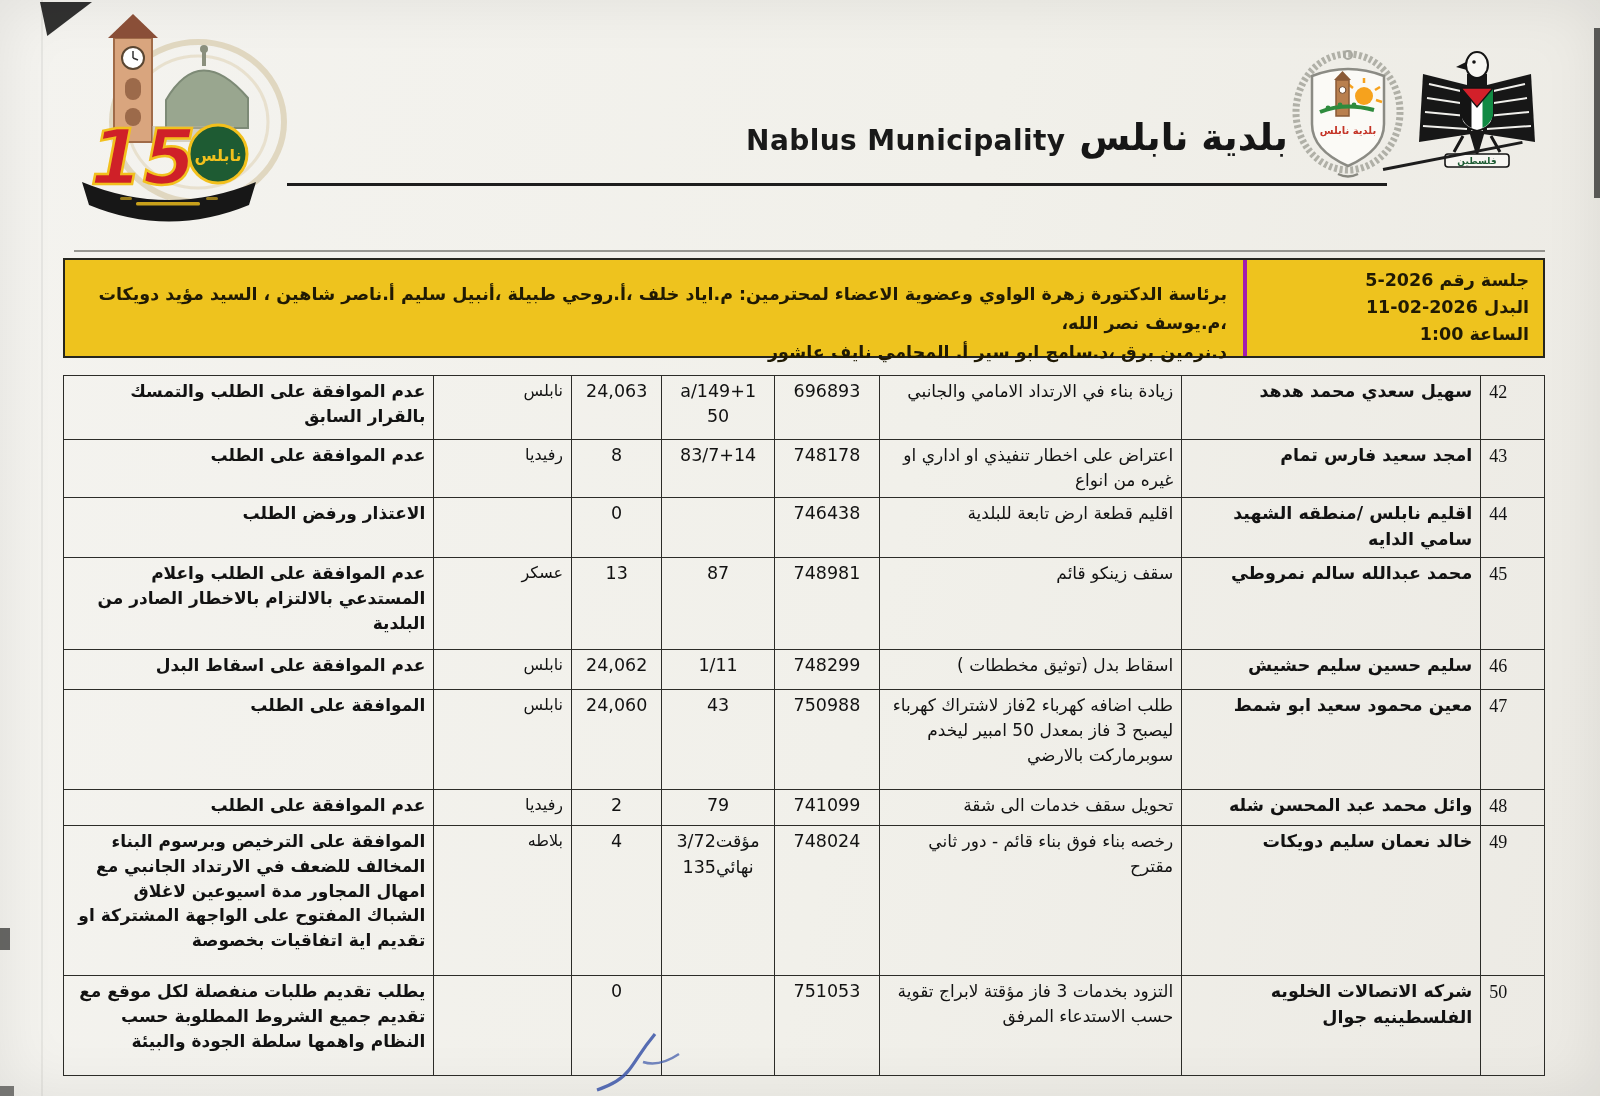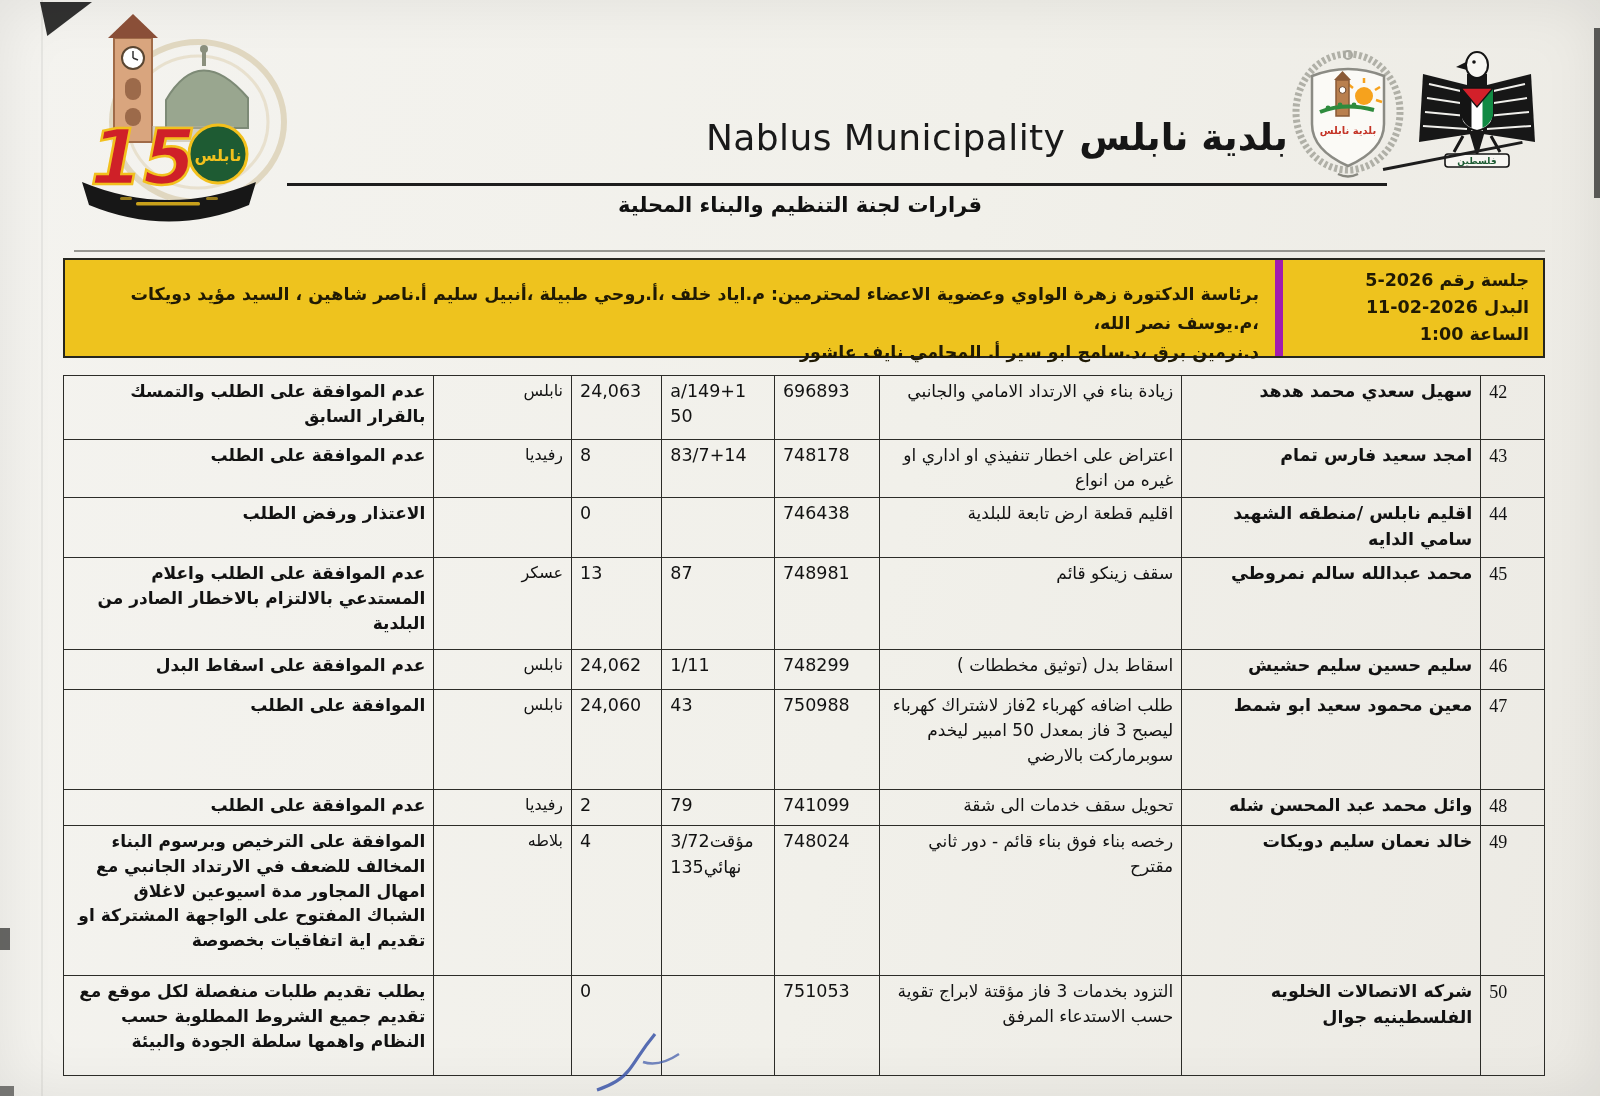--- a/index.html
+++ b/index.html
@@ -15,58 +15,58 @@
   }
   
   .fold-line{position:absolute;left:41px;top:0;width:2px;height:1096px;background:rgba(60,60,55,0.07);}
   .art-tl{position:absolute;left:40px;top:2px;width:52px;height:34px;background:#1b1b1b;
           clip-path:polygon(0 0,100% 0,14% 100%);opacity:.9;}
   .art-right{position:absolute;right:0;top:28px;width:6px;height:170px;background:#2a2a28;opacity:.75;}
   .art-bl{position:absolute;left:0;top:928px;width:10px;height:22px;background:#2a2a28;opacity:.7;}
   .art-bc{position:absolute;left:0;bottom:0;width:14px;height:10px;background:#2a2a28;opacity:.6;}
   
   .brand{position:absolute;top:116px;right:312px;display:flex;align-items:baseline;gap:14px;}
-  .brand-en{font-size:36px;font-weight:normal;letter-spacing:.4px;color:#191919;}
+  .brand-en{font-size:28px;font-weight:bold;letter-spacing:.4px;color:#191919;}
   .brand-ar{font-size:37px;font-weight:bold;color:#161616;}
   .crest{position:absolute;top:50px;right:196px;}
   .eagle{position:absolute;top:48px;right:60px;}
   .anniv{position:absolute;top:4px;left:50px;}
   .header-rule{position:absolute;top:183px;left:287px;width:1100px;height:3px;background:#1d1d1d;}
   .header-rule-tail{position:absolute;top:168px;left:1383px;width:142px;height:2.5px;background:#1d1d1d;
                     transform:rotate(-11deg);transform-origin:left center;}
   .page-title{position:absolute;top:193px;left:0;width:100%;text-align:center;
               font-size:21px;font-weight:bold;color:#111;}
   .pre-rule{position:absolute;top:250px;left:74px;width:1471px;height:2px;background:#4a4a45;opacity:.55;}
   
   .session-box{
     position:absolute;top:258px;left:63px;width:1482px;height:100px;box-sizing:border-box;
     background:#eec31e;border:2px solid #26261f;display:flex;direction:rtl;
   }
   .session-cell{
-    width:268px;box-sizing:border-box;border-left:8px solid #a21caf;
+    width:300px;box-sizing:border-box;border-left:4px solid #a21caf;
     padding:7px 14px 0;font-weight:bold;font-size:17.5px;line-height:1.55;color:#201a04;
   }
   .session-line{white-space:nowrap;}
   .num-ltr{direction:ltr;unicode-bidi:isolate;}
   .committee-cell{
     flex:1;box-sizing:border-box;padding:20px 16px 0;font-weight:bold;font-size:17.5px;
     line-height:1.65;color:#201a04;white-space:pre-line;text-align:right;
   }
   
   .doc-table{
     position:absolute;top:375px;left:63px;width:1482px;border-collapse:collapse;
     direction:rtl;font-size:17px;color:#121212;table-layout:fixed;
   }
   .doc-table td{
     border:1.6px solid #2c2c28;vertical-align:top;padding:3px 8px 5px;
     line-height:1.45;white-space:pre-line;overflow:hidden;
   }
   .c-num{direction:ltr;text-align:left;font-size:18px;padding-left:5px;font-family:Liberation Serif, serif;}
   .c-name{font-weight:bold;font-size:17.5px;}
-  .c-file,.c-parcel,.c-block{direction:ltr;text-align:left;font-size:17.5px;}
+  .c-file,.c-parcel,.c-block{direction:ltr;text-align:center;font-size:17.5px;}
   .c-loc{font-size:16px;}
   .c-decision{font-weight:bold;}
   .doc-table tbody tr:nth-child(1){height:64px;}
   .doc-table tbody tr:nth-child(2){height:58px;}
   .doc-table tbody tr:nth-child(3){height:60px;}
   .doc-table tbody tr:nth-child(4){height:92px;}
   .doc-table tbody tr:nth-child(5){height:40px;}
   .doc-table tbody tr:nth-child(6){height:100px;}
   .doc-table tbody tr:nth-child(7){height:36px;}
   .doc-table tbody tr:nth-child(8){height:150px;}
@@ -161,21 +161,20 @@
       <path d="M55 83 L71 83 L63 110 Z" fill="#171717"></path>
       <path d="M49 88 L40 104 M77 88 L86 104" stroke="#171717" stroke-width="3" fill="none"></path>
       <rect x="31" y="106" width="64" height="13" rx="3" fill="#f7f6f2" stroke="#141414" stroke-width="1.6"></rect>
       <text x="63" y="116" font-size="9" font-weight="bold" text-anchor="middle" fill="#1e5c34" font-family="DejaVu Sans, sans-serif">فلسطين</text>
     </svg>
   </div>
 
   <div class="header-rule"></div>
   <div class="header-rule-tail"></div>
 
-  <div class="page-title">قرارات لجنة التنظيم والبناء المحلية</div>
 
   <div class="pre-rule"></div>
 
   <div class="session-box">
     <div class="session-cell">
       <div class="session-line">
         <span>جلسة رقم</span>
         <span class="num-ltr">5-2026</span>
       </div>
       <div class="session-line">

